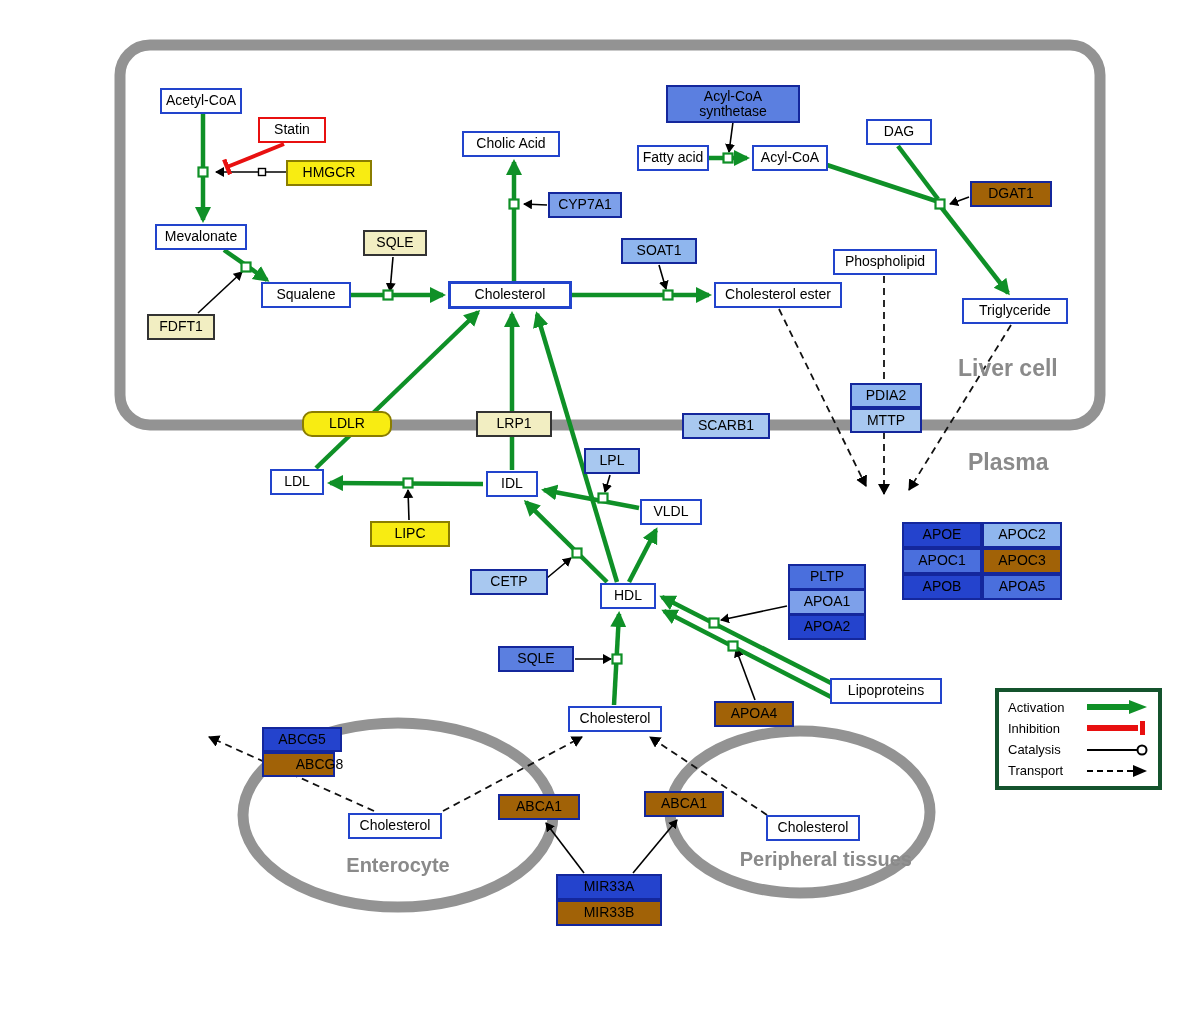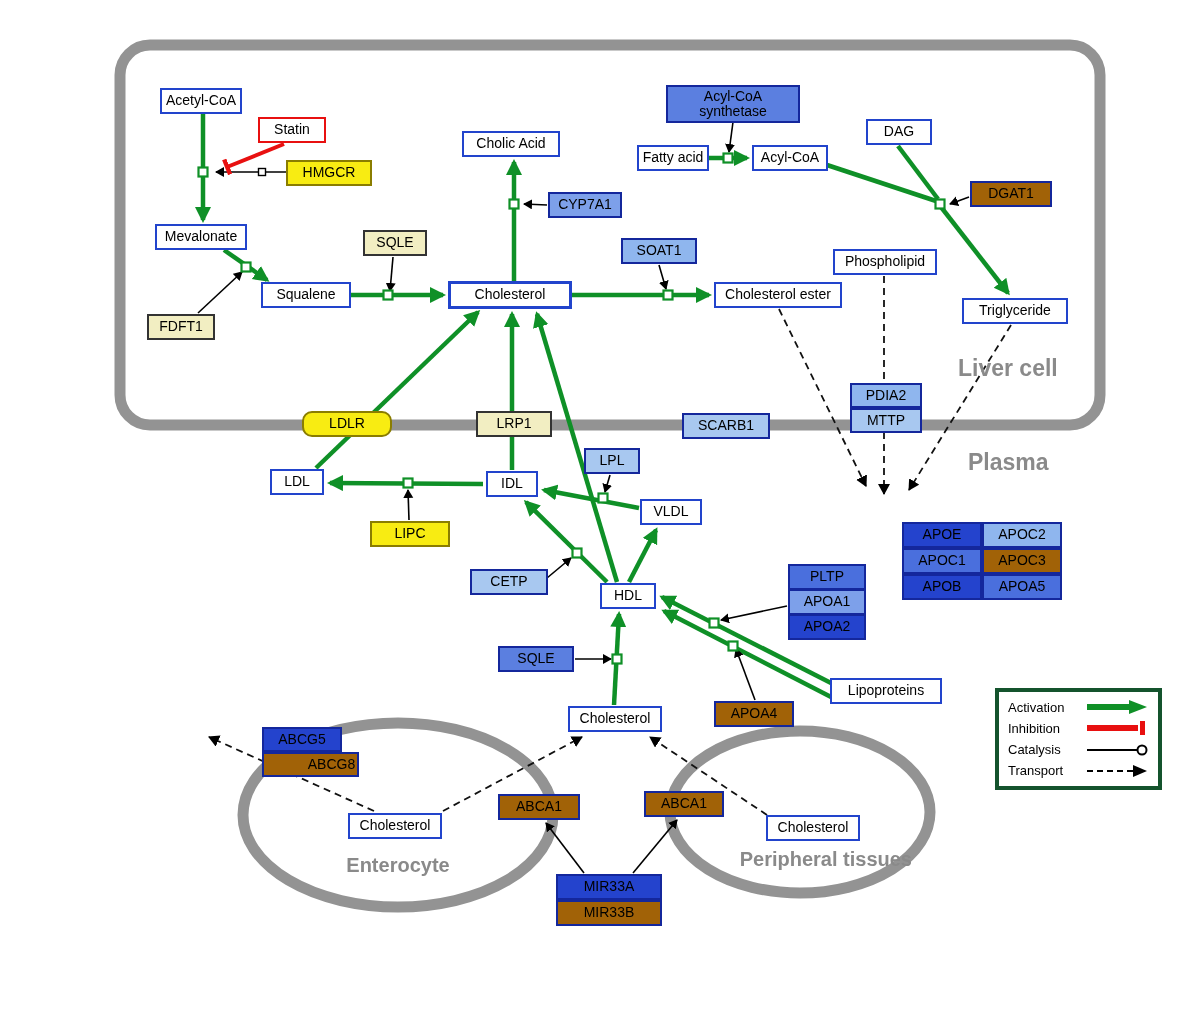--- a/index.html
+++ b/index.html
@@ -169,21 +169,21 @@
   <div class="node b2" style="left:714px; top:701px; width:80px; height:26px;">APOA4</div>
   <div class="node" style="left:830px; top:678px; width:112px; height:26px;">Lipoproteins</div>
   <div class="node b1" style="left:902px; top:522px; width:80px; height:26px;">APOE</div>
   <div class="node b6" style="left:982px; top:522px; width:80px; height:26px;">APOC2</div>
   <div class="node b3" style="left:902px; top:548px; width:80px; height:26px;">APOC1</div>
   <div class="node b2" style="left:982px; top:548px; width:80px; height:26px;">APOC3</div>
   <div class="node b1" style="left:902px; top:574px; width:80px; height:26px;">APOB</div>
   <div class="node b3" style="left:982px; top:574px; width:80px; height:26px;">APOA5</div>
   <div class="node" style="left:568px; top:706px; width:94px; height:26px;">Cholesterol</div>
   <div class="node b1" style="left:262px; top:727px; width:80px; height:25px;">ABCG5</div>
-  <div class="node b2" style="left:262px; top:752px; width:97px; height:25px;padding-left:44px;">ABCG8</div>
+  <div class="node b2" style="left:262px; top:752px; width:73px; height:25px;padding-left:44px;">ABCG8</div>
   <div class="node" style="left:348px; top:813px; width:94px; height:26px;">Cholesterol</div>
   <div class="node b2" style="left:498px; top:794px; width:82px; height:26px;">ABCA1</div>
   <div class="node b2" style="left:644px; top:791px; width:80px; height:26px;">ABCA1</div>
   <div class="node" style="left:766px; top:815px; width:94px; height:26px;">Cholesterol</div>
   <div class="node b1" style="left:556px; top:874px; width:106px; height:26px;">MIR33A</div>
   <div class="node b2" style="left:556px; top:900px; width:106px; height:26px;">MIR33B</div>
 
   <div id="legend">
     <div class="legend-row">
       <span>Activation</span>

